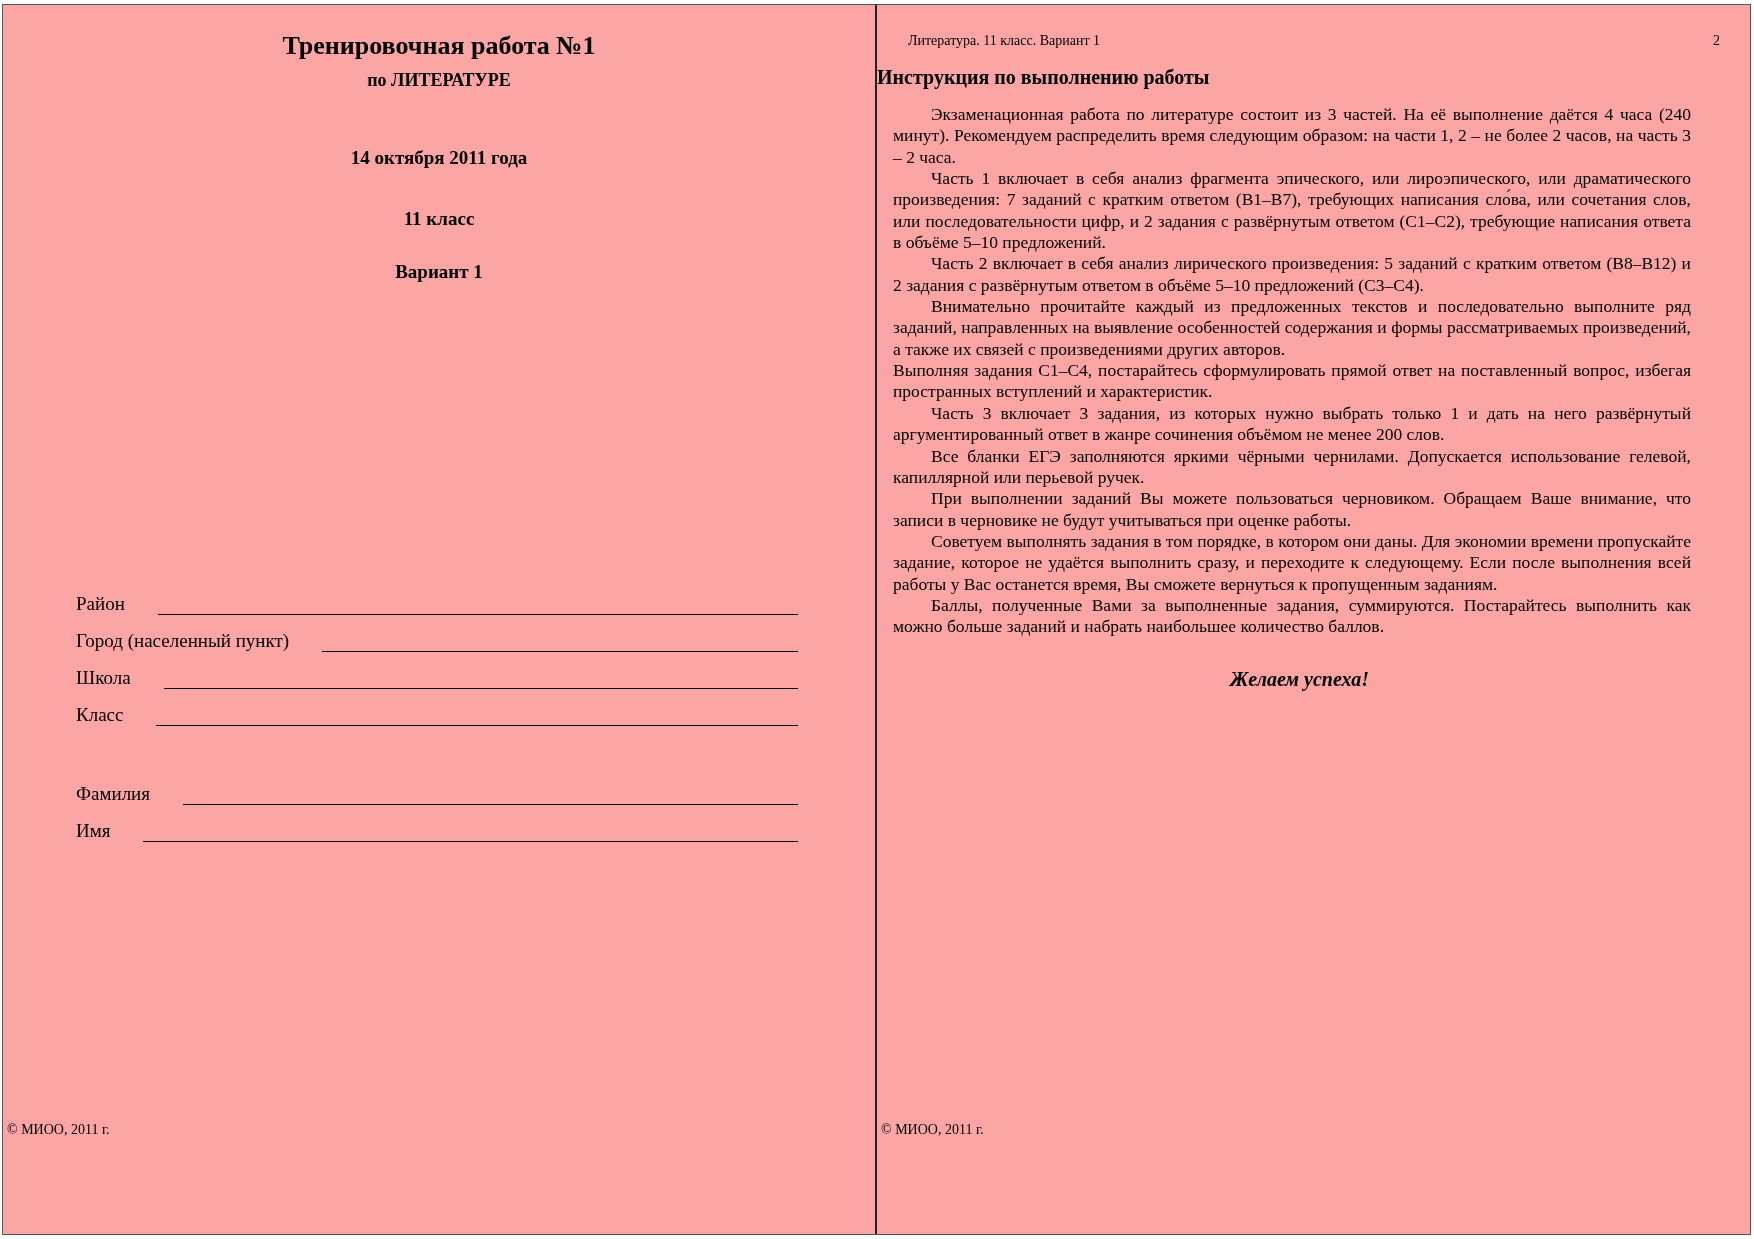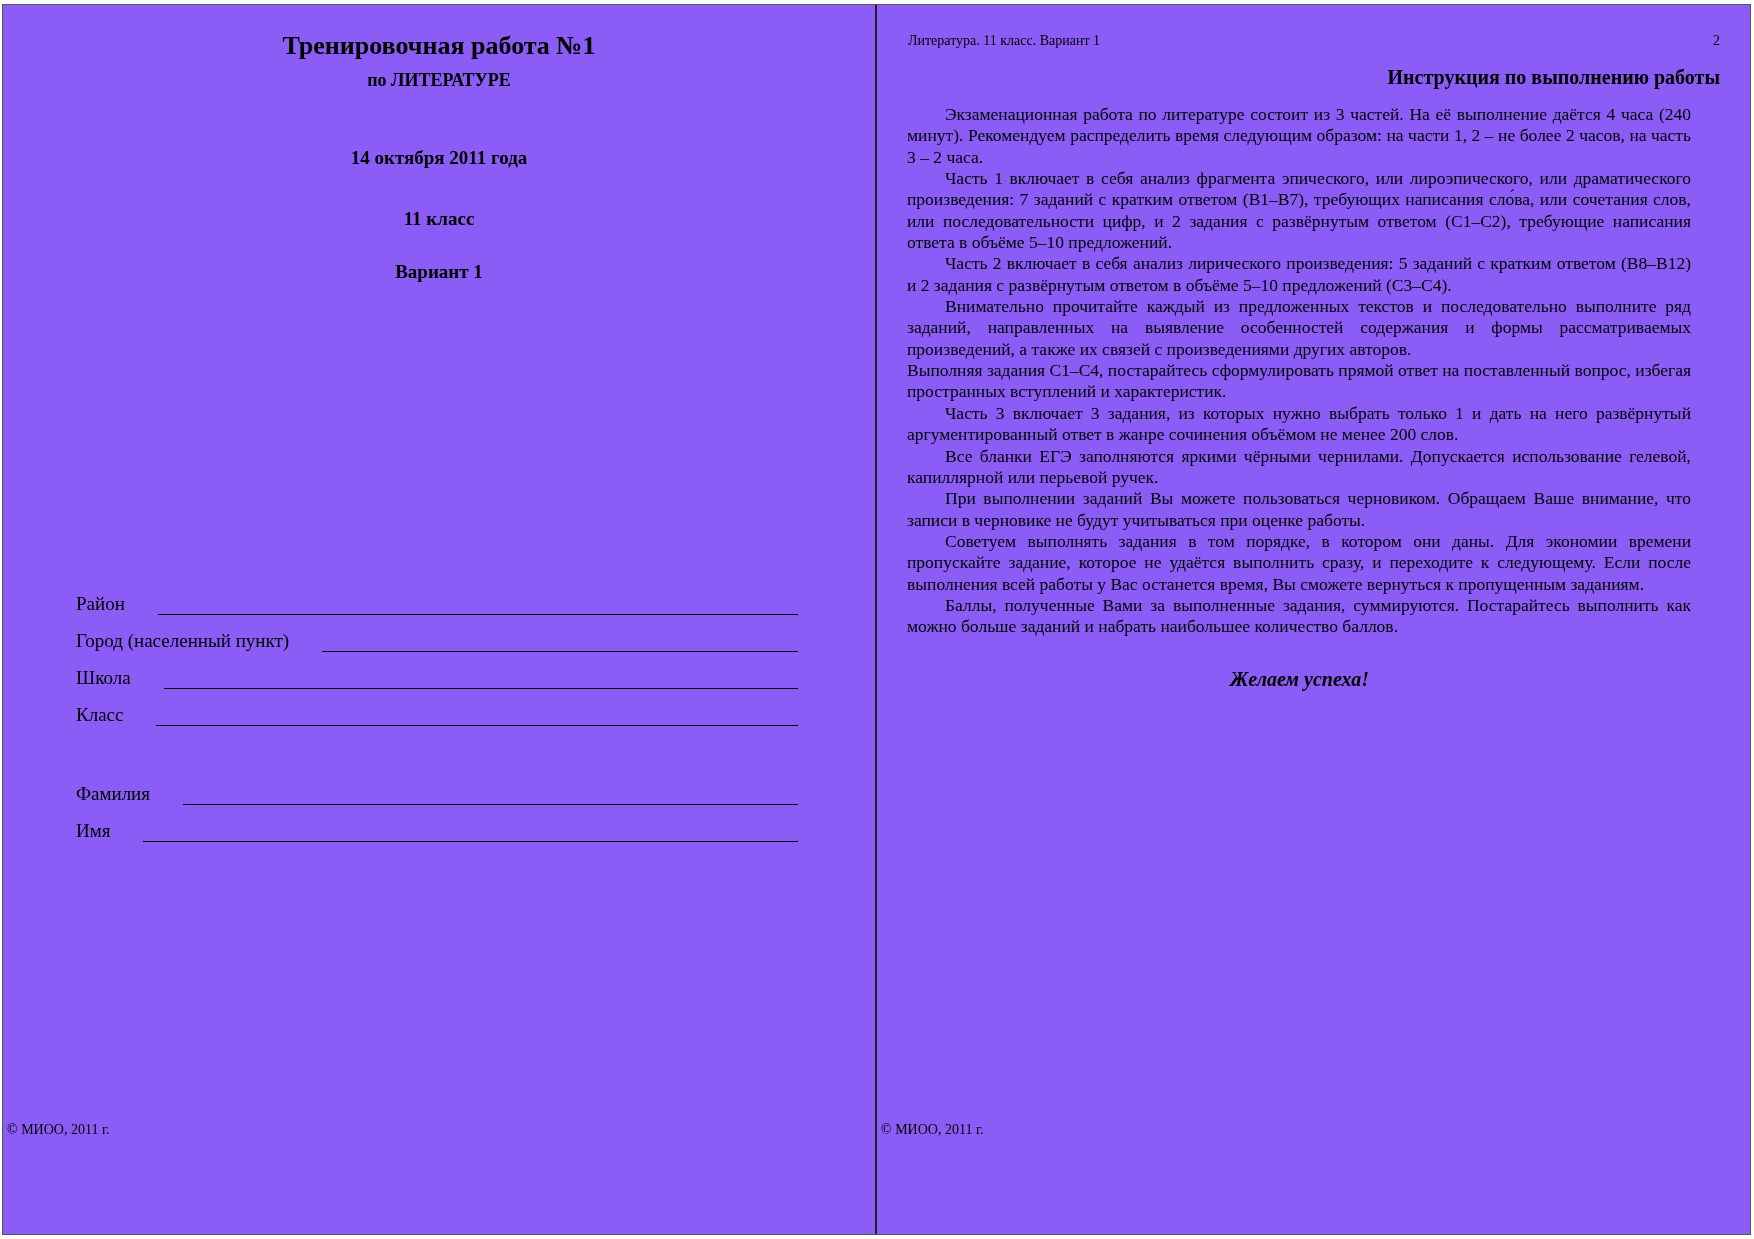--- a/index.html
+++ b/index.html
@@ -10,21 +10,21 @@
   body {
     width: 1754px;
     height: 1239px;
     position: relative;
     font-family: "Liberation Serif", "DejaVu Serif", serif;
     color: #000;
   }
   .sheet {
     position: absolute;
     left: 2px; top: 4px; right: 3px; bottom: 4px;
-    background: #8b5cf6;
+    background: #fca5a5;
     border: 1px solid #555;
   }
   .page {
     position: absolute;
     top: 0; bottom: 0;
   }
   .page-left {
     left: 0;
     width: 872px;
     border-right: 2px solid #222;
@@ -100,28 +100,28 @@
   }
 
   
   .running-header {
     display: flex;
     justify-content: space-between;
     padding: 28px 30px 0 31px;
     font-size: 14px;
   }
   .instr-title {
-    text-align: right;
+    text-align: left;
     font-size: 20px;
     font-weight: bold;
     margin-top: 17px;
     padding-right: 30px;
   }
   .instr-body {
-    margin: 15px 59px 0 30px;
+    margin: 15px 59px 0 16px;
     font-size: 17.5px;
     line-height: 1.22;
     text-align: justify;
   }
   .instr-body p {
     margin: 0;
     text-indent: 38px;
   }
   .instr-body p.no-indent {
     text-indent: 0;

